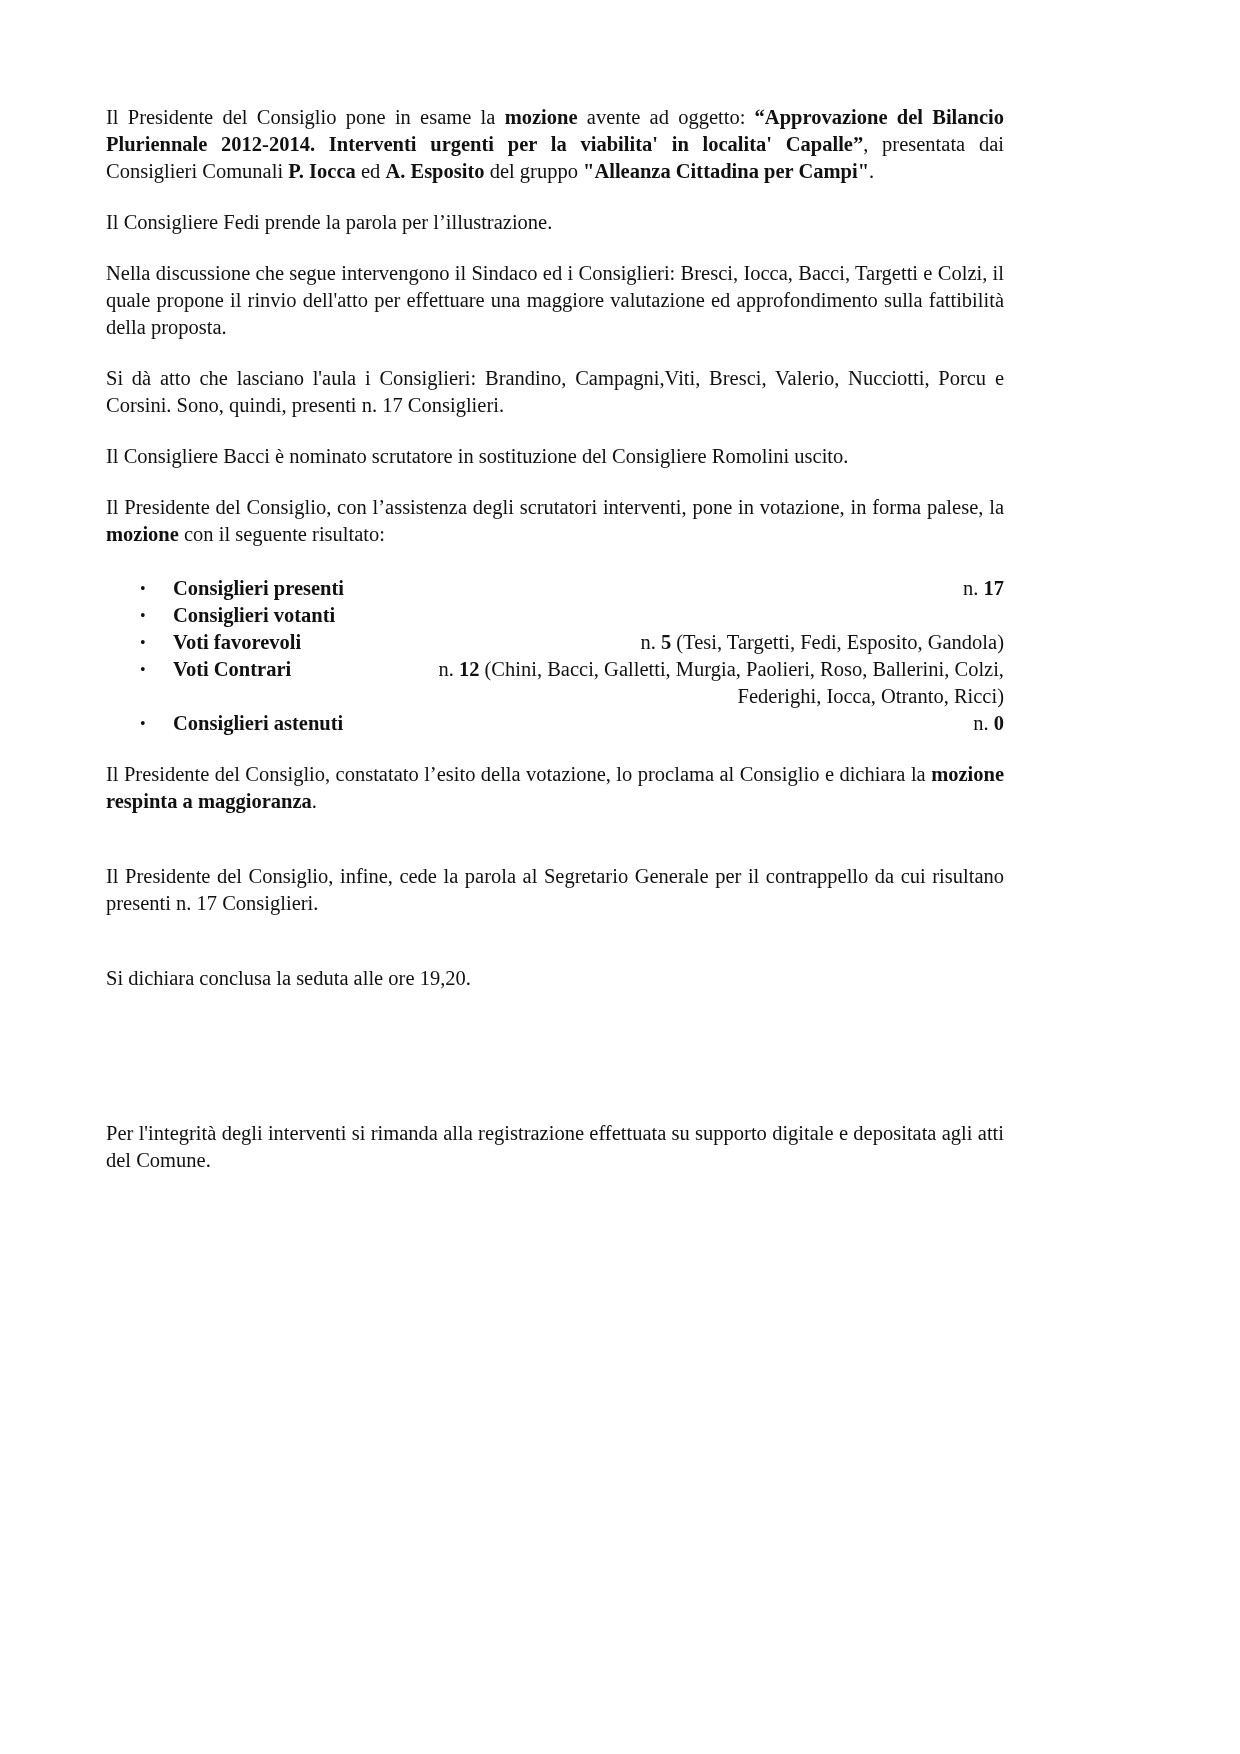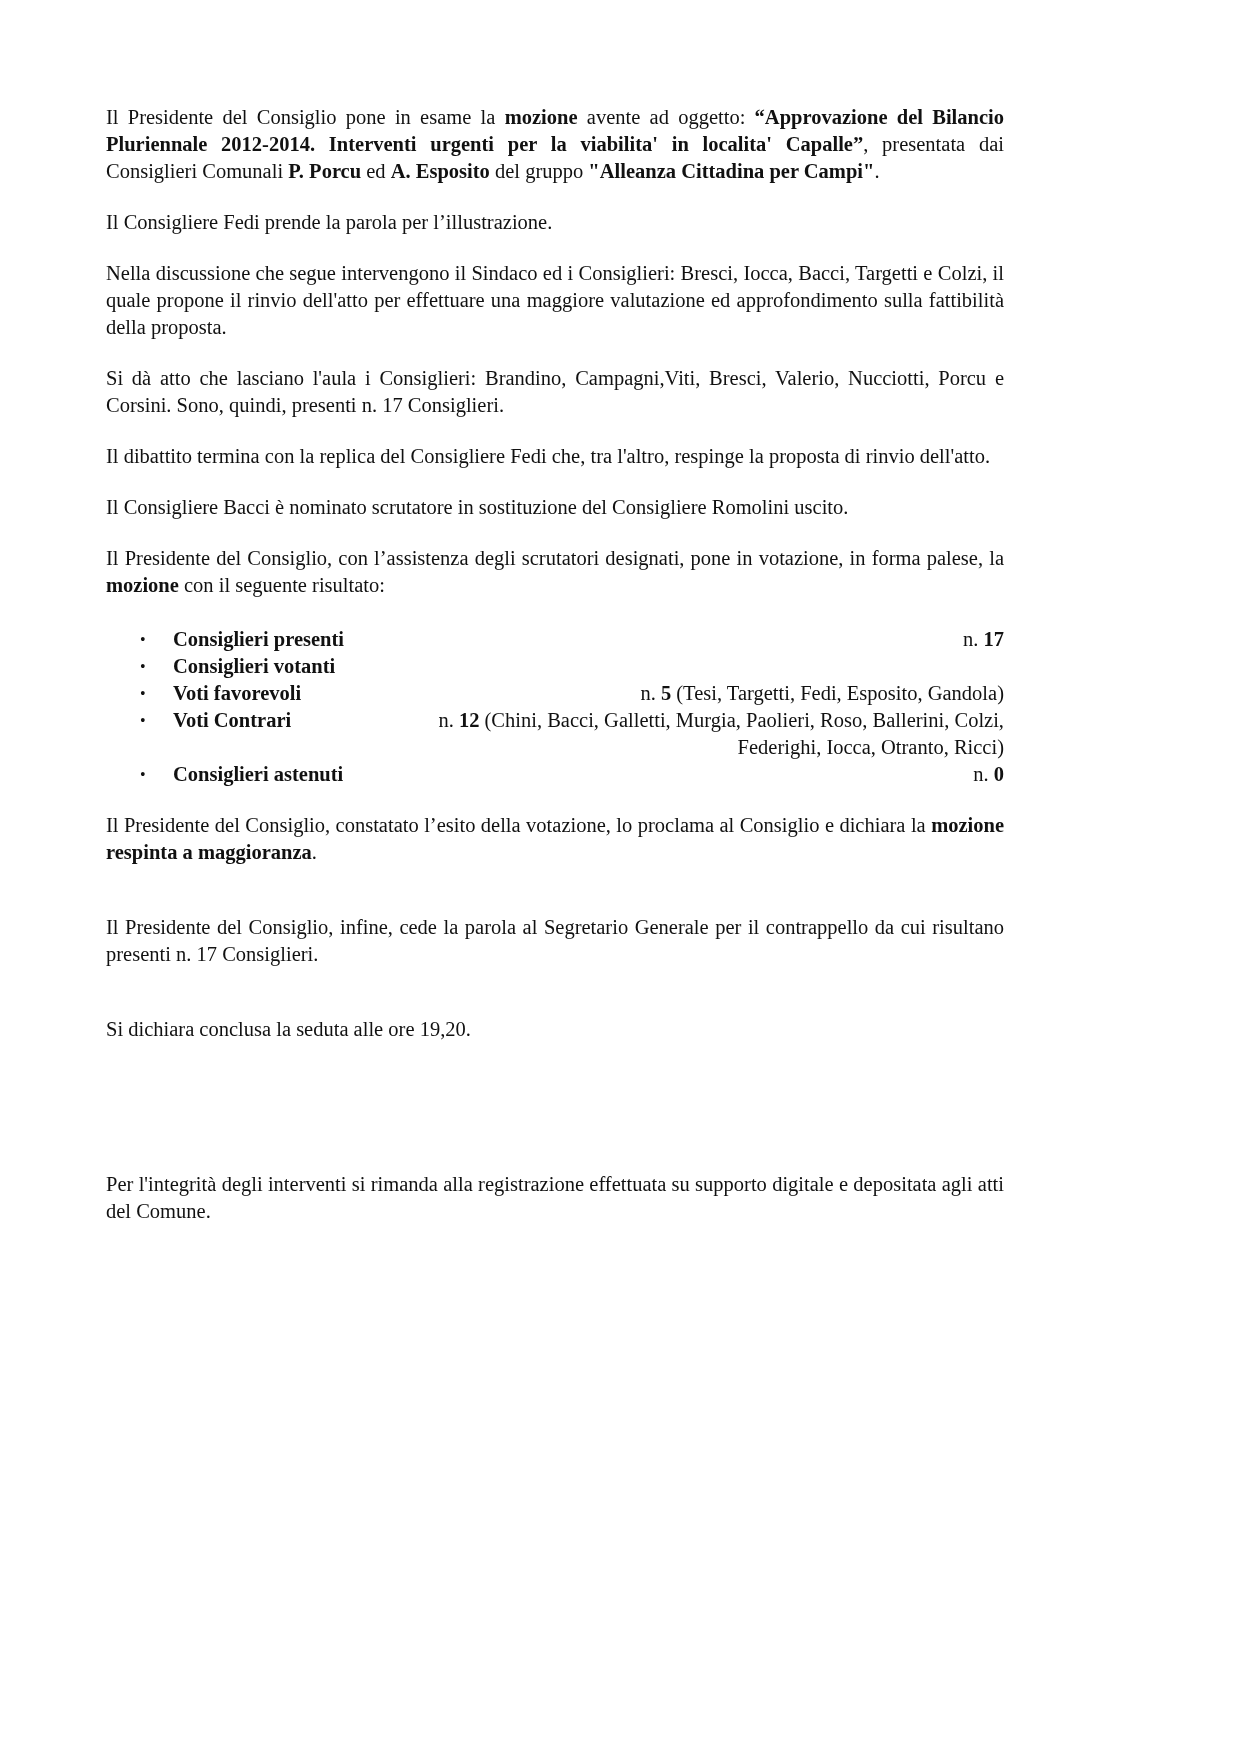--- a/index.html
+++ b/index.html
@@ -23,35 +23,34 @@
     ul.votes li .label { font-weight: bold; width: 200px; flex: none; }
     ul.votes li .val { flex: 1; text-align: right; }
     ul.votes li .detail-wrap { display: block; padding-left: 56px; }
   </style>
 </head>
 <body>
 
 <div class="page">
 
   <p>
-    <span>Il Presidente del Consiglio pone in esame la </span><b>mozione</b><span> avente ad oggetto: </span><b>“Approvazione del Bilancio Pluriennale 2012-2014. Interventi urgenti per la viabilita' in localita' Capalle”</b><span>, presentata dai Consiglieri Comunali </span><b>P. Porcu</b><span> ed </span><b>A. Esposito</b><span> del gruppo </span><b>"Alleanza Cittadina per Campi"</b><span>.</span>
+    <span>Il Presidente del Consiglio pone in esame la </span><b>mozione</b><span> avente ad oggetto: </span><b>“Approvazione del Bilancio Pluriennale 2012-2014. Interventi urgenti per la viabilita' in localita' Capalle”</b><span>, presentata dai Consiglieri Comunali </span><b>P. Iocca</b><span> ed </span><b>A. Esposito</b><span> del gruppo </span><b>"Alleanza Cittadina per Campi"</b><span>.</span>
   </p>
 
   <p class="p-gap">Il Consigliere Fedi prende la parola per l’illustrazione.</p>
 
   <p class="p-gap">Nella discussione che segue intervengono il Sindaco ed i Consiglieri: Bresci, Iocca, Bacci, Targetti e Colzi, il quale propone il rinvio dell'atto per effettuare una maggiore valutazione ed approfondimento sulla fattibilità della proposta.</p>
 
   <p class="p-gap">Si dà atto che lasciano l'aula i Consiglieri: Brandino, Campagni,Viti, Bresci, Valerio, Nucciotti, Porcu e Corsini. Sono, quindi, presenti n. 17 Consiglieri.</p>
 
-  <p class="p-gap">Il dibattito termina con la replica del Consigliere Fedi che, tra l'altro, respinge la proposta di rinvio dell'atto.</p>
 
   <p class="p-gap">Il Consigliere Bacci è nominato scrutatore in sostituzione del Consigliere Romolini uscito.</p>
 
   <p class="p-gap">
-    <span>Il Presidente del Consiglio, con l’assistenza degli scrutatori designati, pone in votazione, in forma palese, la </span><b>mozione</b><span> con il seguente risultato:</span>
+    <span>Il Presidente del Consiglio, con l’assistenza degli scrutatori interventi, pone in votazione, in forma palese, la </span><b>mozione</b><span> con il seguente risultato:</span>
   </p>
 
   <ul class="votes">
     <li>
       <span class="bullet">•</span>
       <span class="label">Consiglieri presenti</span>
       <span class="val"><span>n. </span><b>17</b></span>
     </li>
     <li>
       <span class="bullet">•</span>

